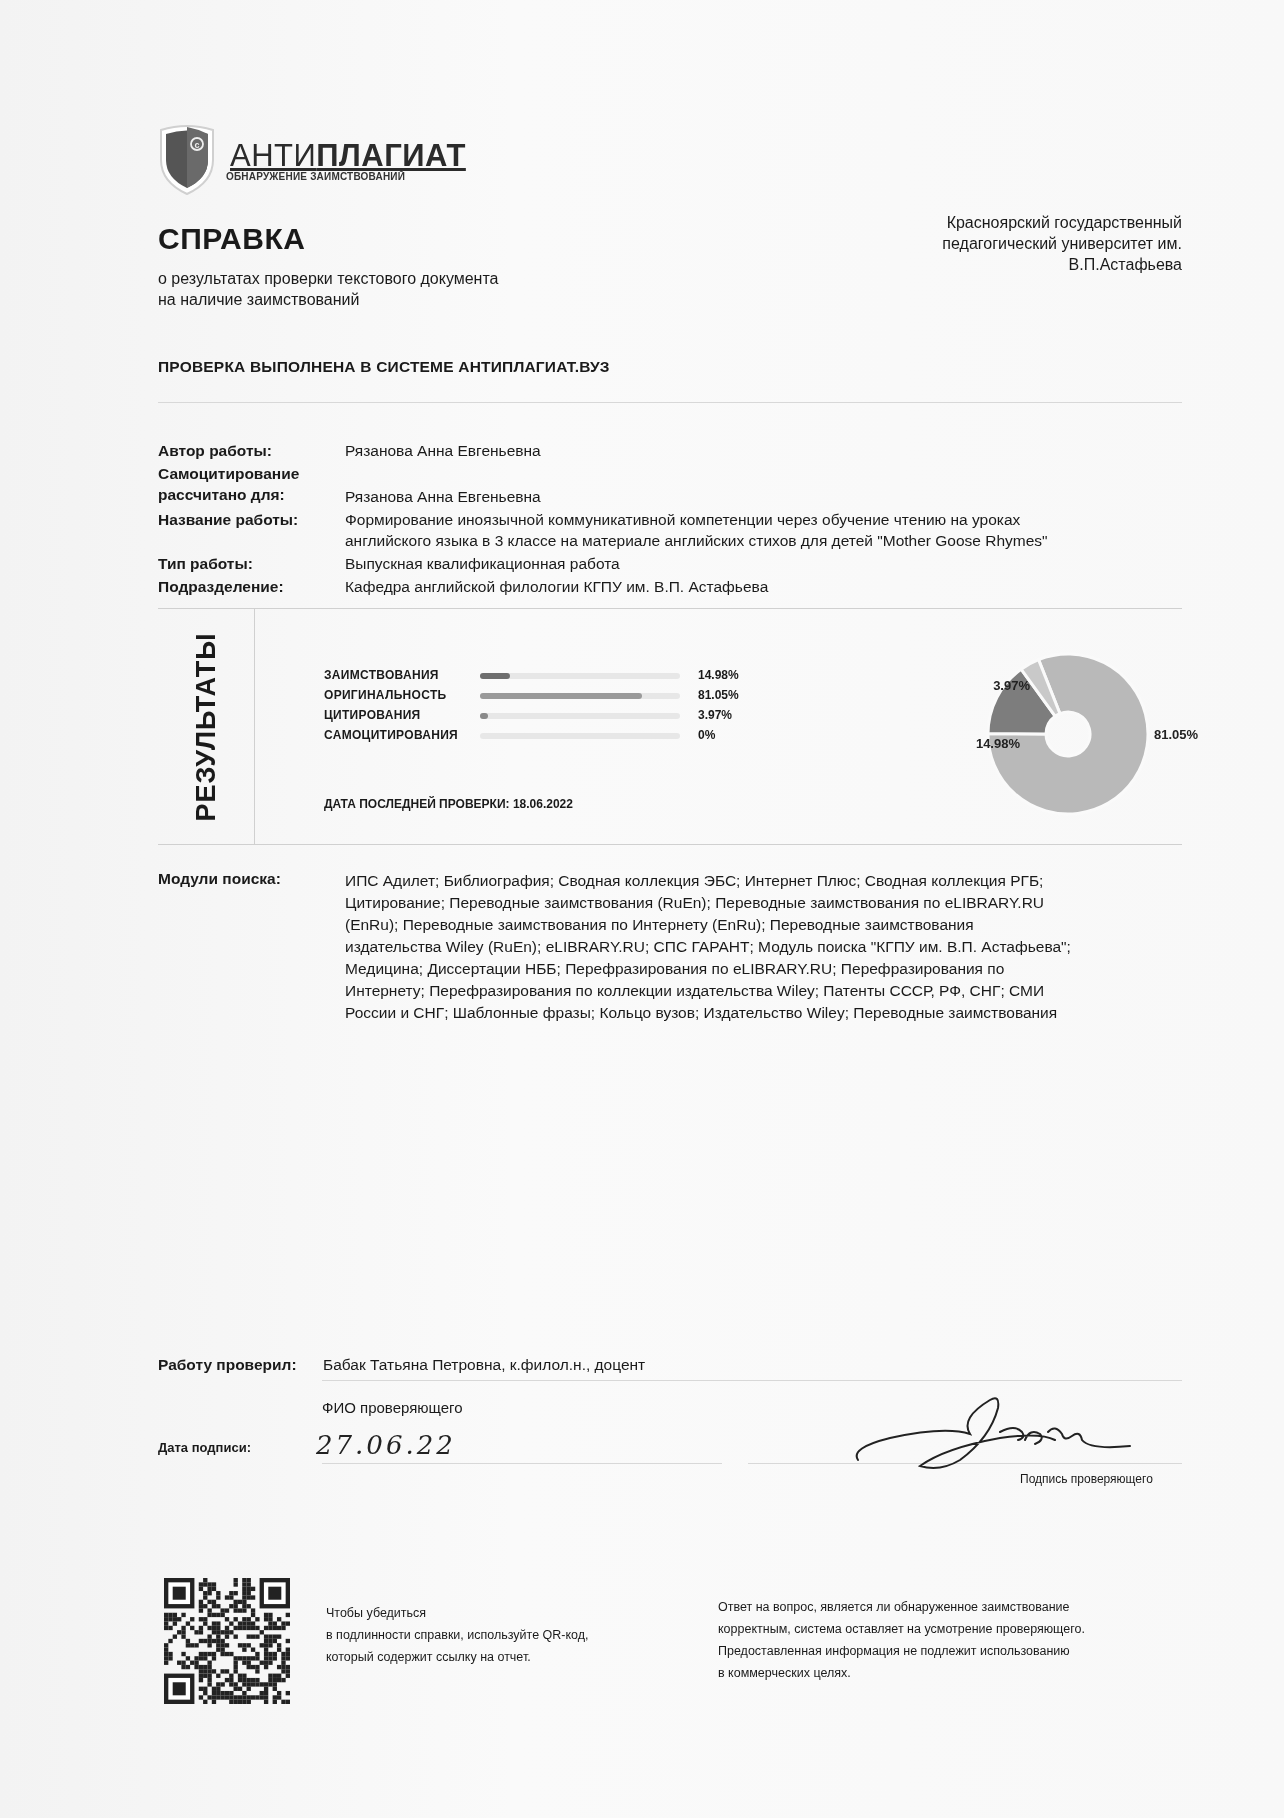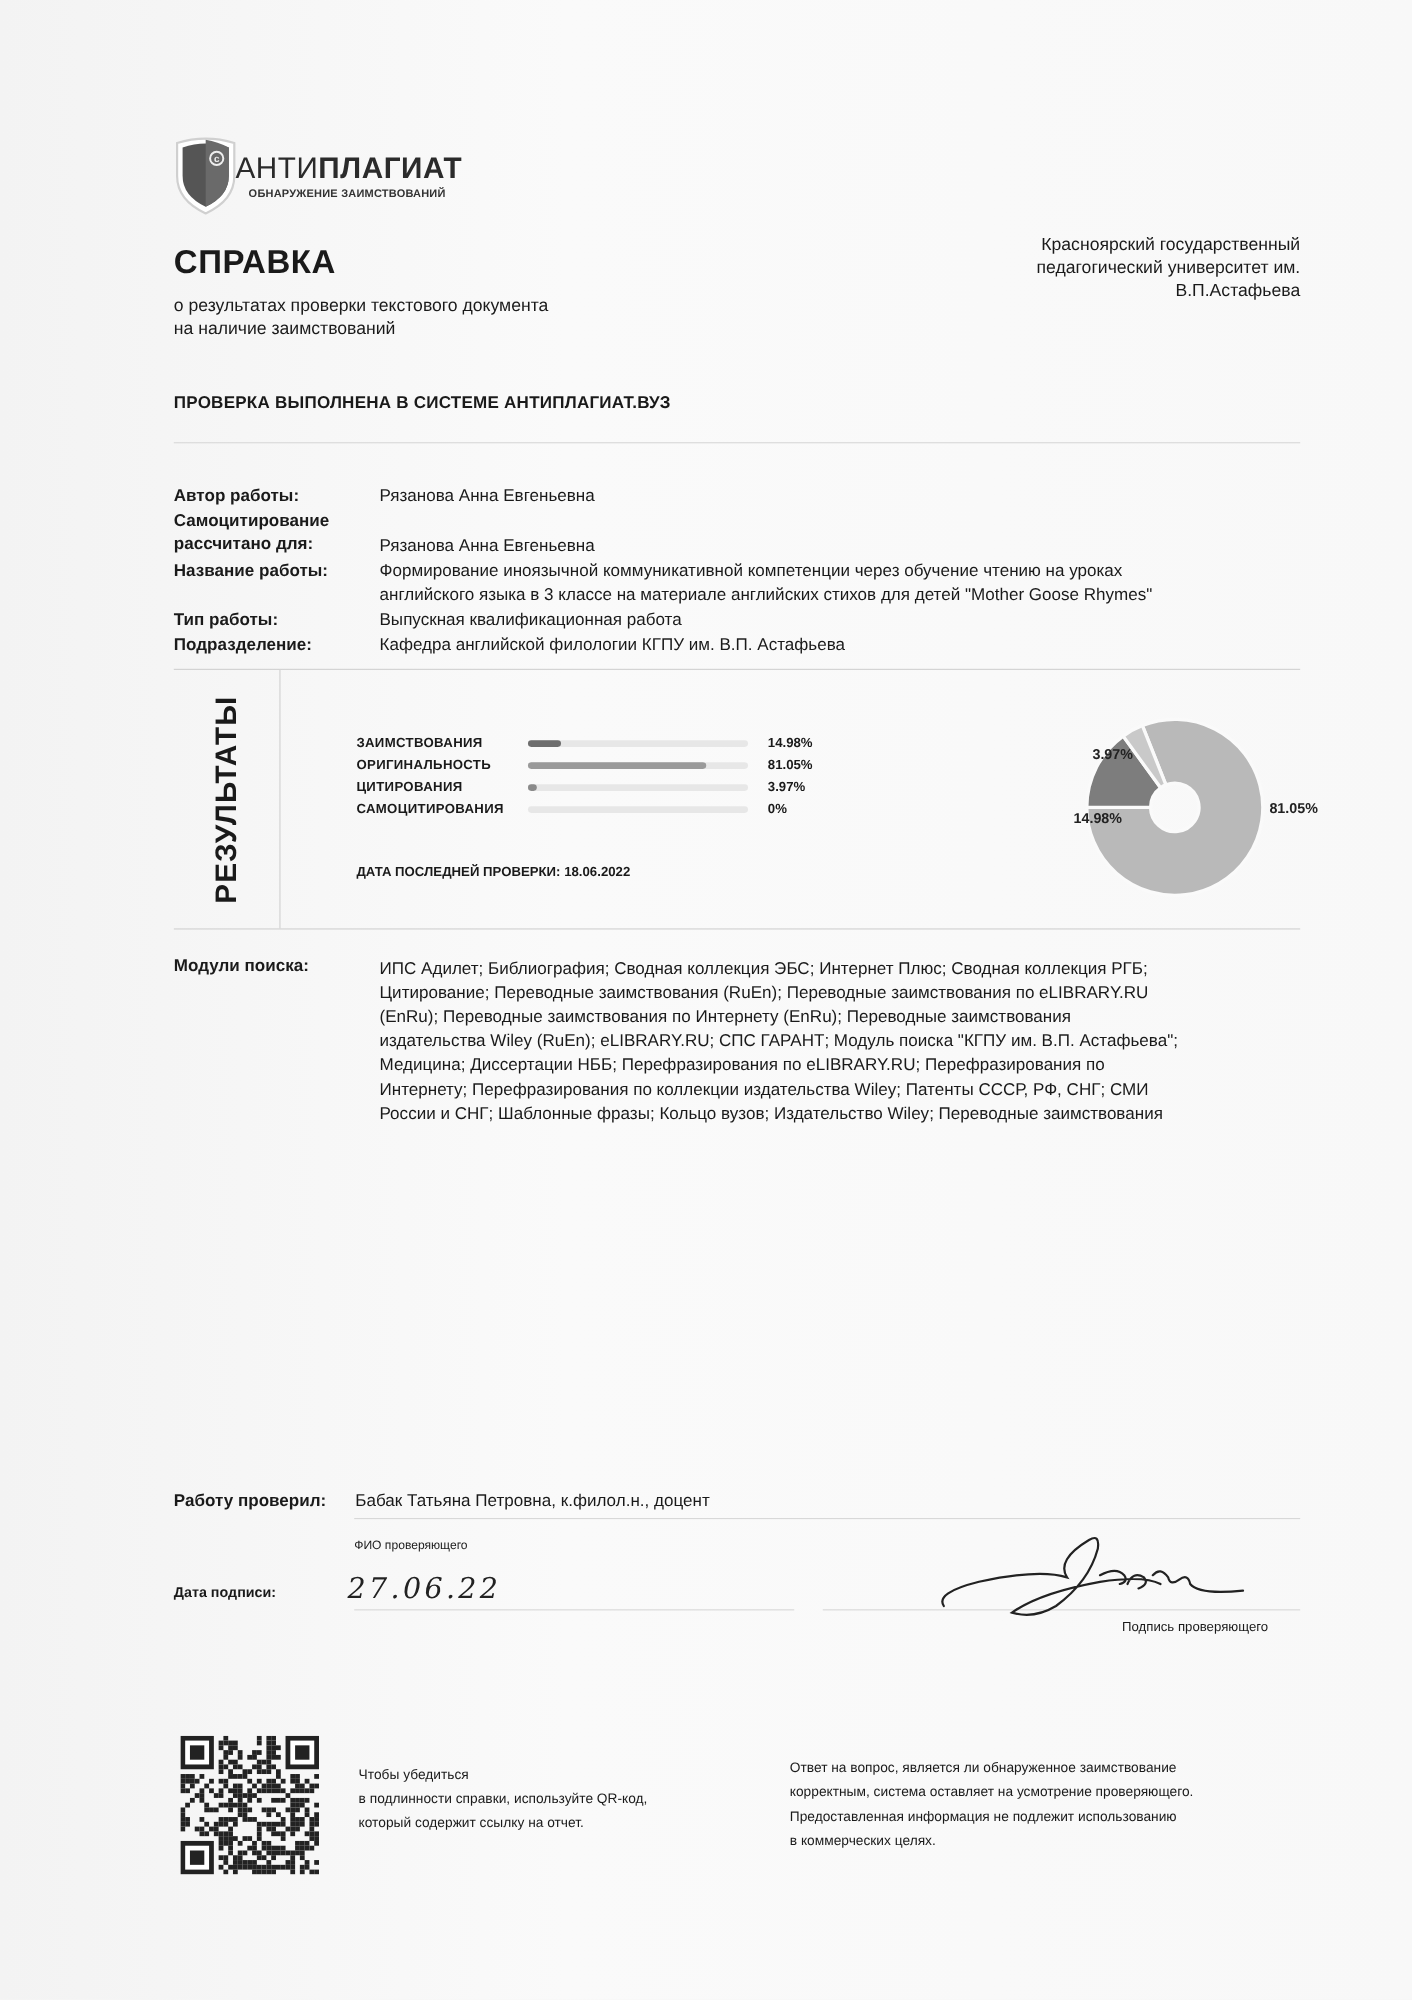--- a/index.html
+++ b/index.html
@@ -10,21 +10,21 @@
     color: #1a1a1a;
     position: relative;
     overflow: hidden;
   }
   .page { position: absolute; left: 0; top: 0; width: 1284px; height: 1818px; background: linear-gradient(90deg,#f3f3f3 0%, #fafafa 40%, #f8f8f8 100%); }
   .abs { position: absolute; }
 
   
   .logo { left: 158px; top: 124px; width: 270px; height: 72px; }
   .logo svg { position: absolute; left: 0; top: 0; }
-  .logo-title { position: absolute; left: 56px; top: 14px; font-size: 27px; letter-spacing: 0.5px; color: #2b2b2b; }
+  .logo-title { position: absolute; left: 72px; top: 14px; font-size: 31px; letter-spacing: 0.5px; color: #2b2b2b; text-decoration: underline; }
   .logo-title .light { font-weight: normal; }
   .logo-title .bold { font-weight: bold; }
   .logo-sub { position: absolute; left: 68px; top: 47px; font-size: 10px; font-weight: bold; color: #333; letter-spacing: 0.2px; }
 
   .doc-title { left: 158px; top: 222px; font-size: 30px; font-weight: bold; letter-spacing: 0.5px; }
   .doc-subtitle { left: 158px; top: 268px; font-size: 16px; line-height: 21px; width: 480px; }
 
   .org { right: 102px; top: 212px; width: 330px; text-align: right; font-size: 16px; line-height: 21px; }
 
   .system-line { left: 158px; top: 358px; font-size: 15.5px; font-weight: bold; letter-spacing: 0.2px; }
@@ -37,30 +37,30 @@
 
   
   .results { left: 158px; top: 608px; width: 1024px; height: 235px; border-top: 1px solid #d0d0d0; border-bottom: 1px solid #d0d0d0; }
   .results-side { position: absolute; left: 0; top: 0; width: 96px; height: 235px; border-right: 1px solid #d0d0d0; }
   .results-vlabel { position: absolute; left: 48px; top: 118px; transform: translate(-50%,-50%) rotate(-90deg); font-size: 27px; font-weight: bold; letter-spacing: 1px; white-space: nowrap; }
   .metric { position: absolute; left: 166px; width: 440px; height: 18px; }
   .metric-label { position: absolute; left: 0; top: 0; font-size: 12px; font-weight: bold; letter-spacing: 0.3px; }
   .metric-track { position: absolute; left: 156px; top: 5px; width: 200px; height: 6px; border-radius: 3px; background: #e7e7e7; }
   .metric-fill { position: absolute; left: 0; top: 0; height: 6px; border-radius: 3px; }
   .metric-val { position: absolute; left: 374px; top: 0; font-size: 12px; font-weight: bold; }
-  .last-check { position: absolute; left: 166px; top: 176px; font-size: 12px; font-weight: bold; }
+  .last-check { position: absolute; left: 166px; top: 188px; font-size: 12px; font-weight: bold; }
   .donut { position: absolute; left: 760px; top: 20px; width: 330px; height: 200px; }
   .donut-lbl { font-size: 13px; font-weight: bold; fill: #222; font-family: "Liberation Sans", sans-serif; }
 
   .modules { left: 158px; top: 870px; width: 1030px; font-size: 15.5px; display: flex; }
   .modules .info-label { width: 165px; }
   .modules .info-value { line-height: 22px; }
 
   .checked { left: 158px; top: 1356px; width: 1024px; font-size: 15.5px; }
-  .sig-name-label { left: 322px; top: 1399px; font-size: 11px; }
+  .sig-name-label { left: 322px; top: 1399px; font-size: 15px; }
   .sign-date { left: 158px; top: 1440px; font-size: 13px; }
   .sign-date-val { left: 316px; top: 1430px; font-size: 26px; font-style: italic; font-family: "DejaVu Serif", serif; letter-spacing: 3px; color: #222; }
   .sig-caption { left: 1020px; top: 1472px; font-size: 12px; }
 
   .qr { left: 164px; top: 1578px; width: 126px; height: 126px; }
   .qr-text { left: 326px; top: 1602px; font-size: 12.5px; line-height: 22px; }
   .disclaimer { left: 718px; top: 1596px; font-size: 12.5px; line-height: 22px; width: 460px; }
 </style>
 </head>
 <body>

